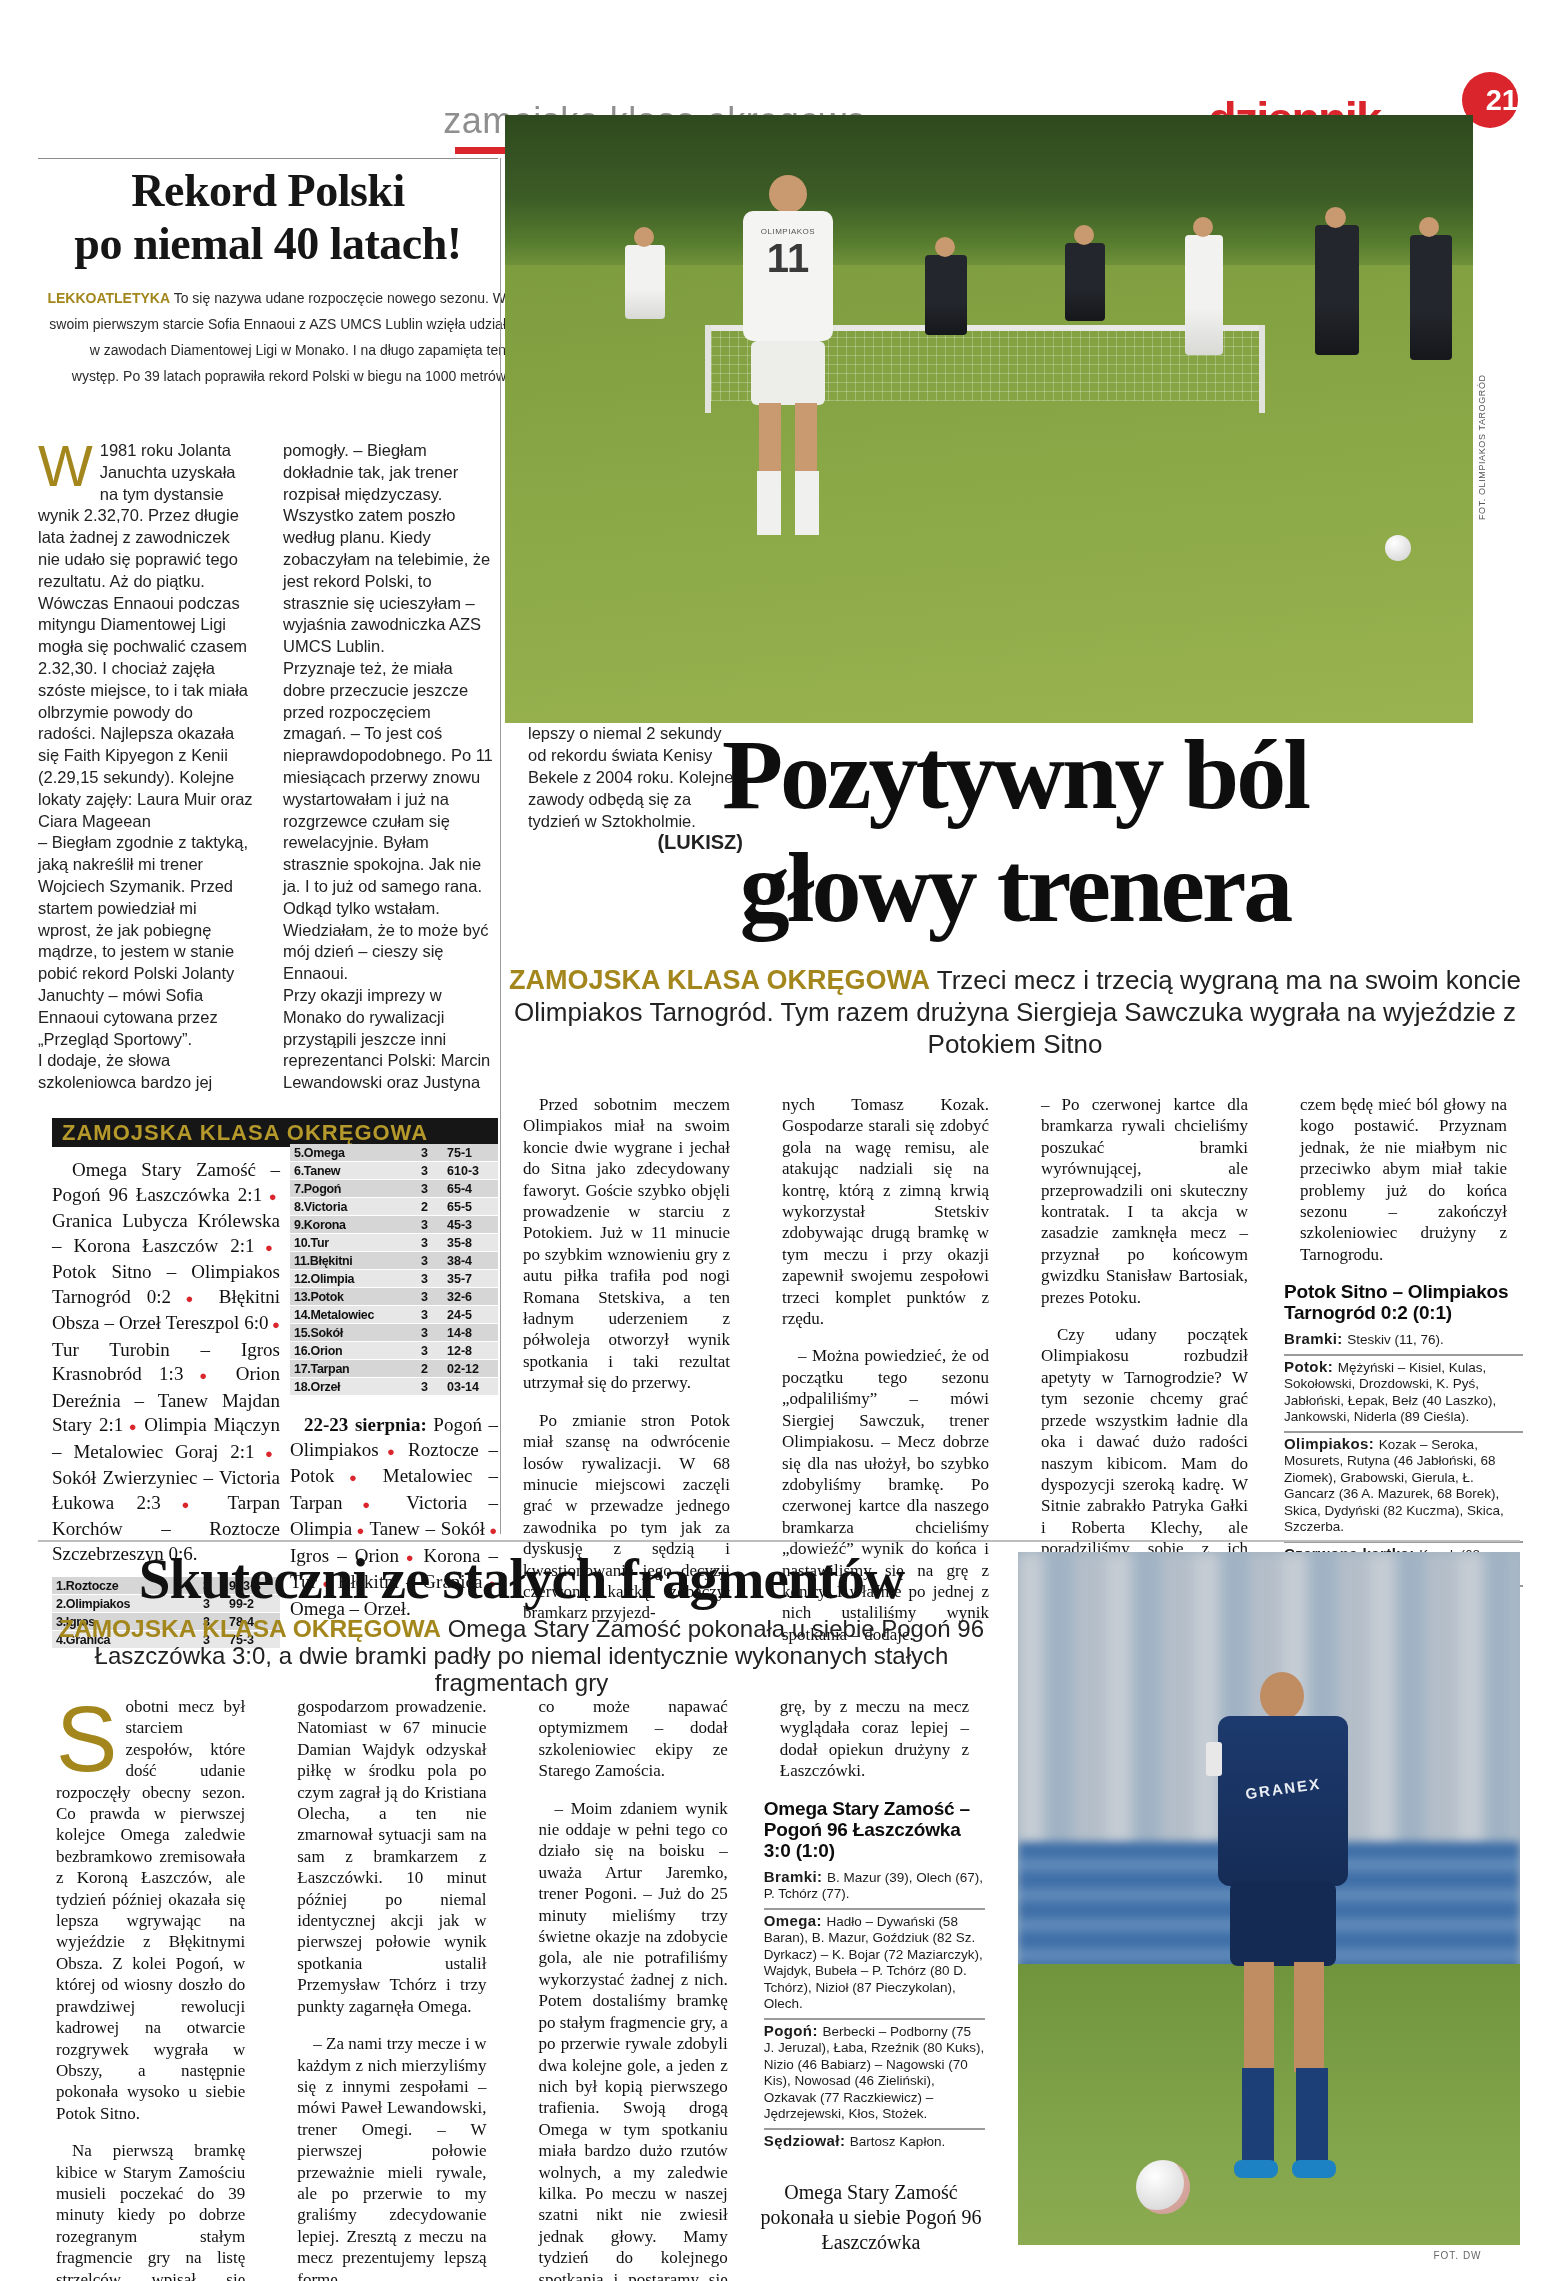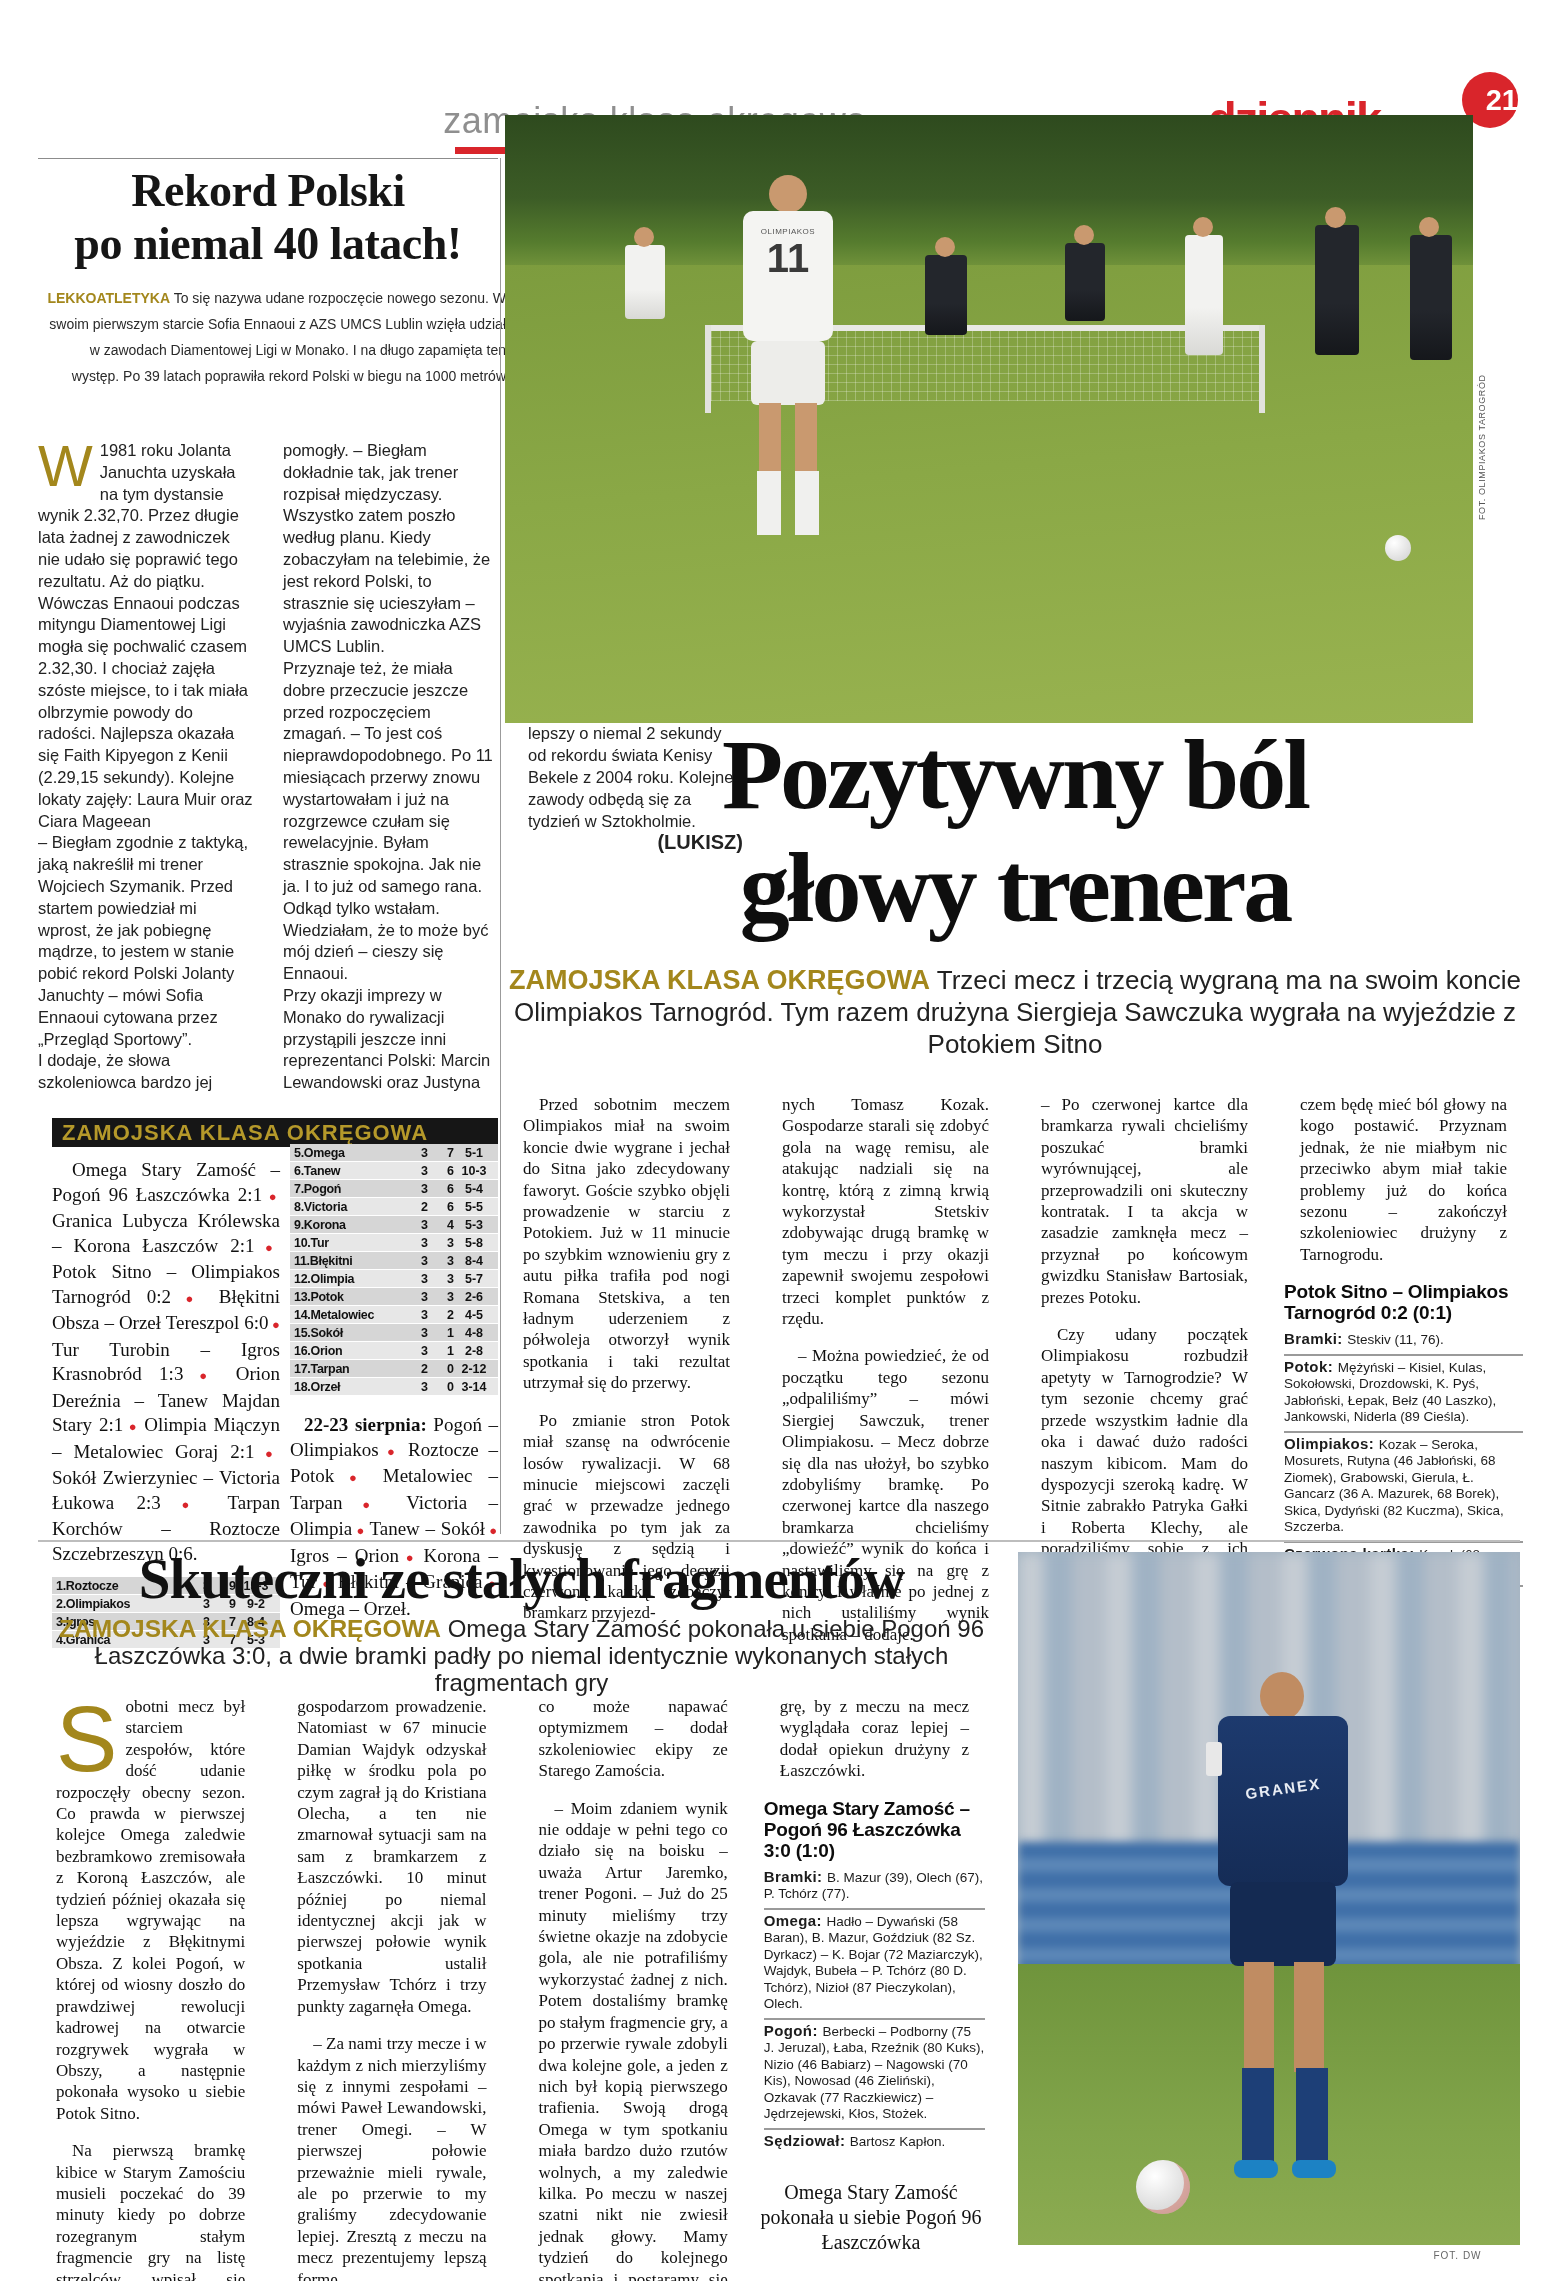--- a/index.html
+++ b/index.html
@@ -32,21 +32,21 @@
 .fixtures-p{margin-top:18px;text-indent:14px}
 .res::after,.fx::after{content:" \25CF  ";color:#d9252b;font-size:13px}
 .res:last-child::after,.fx:last-child::after{content:""}
 .fx-label{font-weight:bold}
 .ltable{margin-top:9px}
 .trow{display:flex;height:17px;margin-bottom:1px;align-items:center;font-size:12.5px;font-weight:bold;padding:0 4px;color:#111}
 .trow:nth-child(odd){background:#d6d6d6}
 .trow:nth-child(even){background:#e7e7e7}
 .tn{flex:1;letter-spacing:-.3px}
 .tc{width:26px;text-align:right}
-.tg{width:40px;text-align:center}
+.tg{width:40px;text-align:left}
 
 #vdiv{left:500px;top:158px;width:1px;height:1376px;background:#9b9b9b}
 
 #m-photo{left:505px;top:115px;width:968px;height:608px;overflow:hidden;background:#86a244}
 .trees{position:absolute;left:0;top:0;width:100%;height:150px;background:linear-gradient(180deg,#2e4a1e,#3c5c26 55%,#567c2e 85%,#6f913a)}
 .grass{position:absolute;left:0;top:150px;width:100%;height:458px;background:linear-gradient(175deg,#7d9c3e,#8aa846 45%,#99b350)}
 .goalbar{position:absolute;left:200px;top:210px;width:560px;height:6px;background:#e8e8e4}
 .gpost{position:absolute;top:210px;width:6px;height:88px;background:#e2e2de}
 .net{position:absolute;left:206px;top:216px;width:548px;height:70px;background:repeating-linear-gradient(90deg,rgba(255,255,255,.25) 0 1px,transparent 1px 9px),repeating-linear-gradient(0deg,rgba(255,255,255,.25) 0 1px,transparent 1px 9px)}
 .pl{position:absolute;border-radius:4px}

